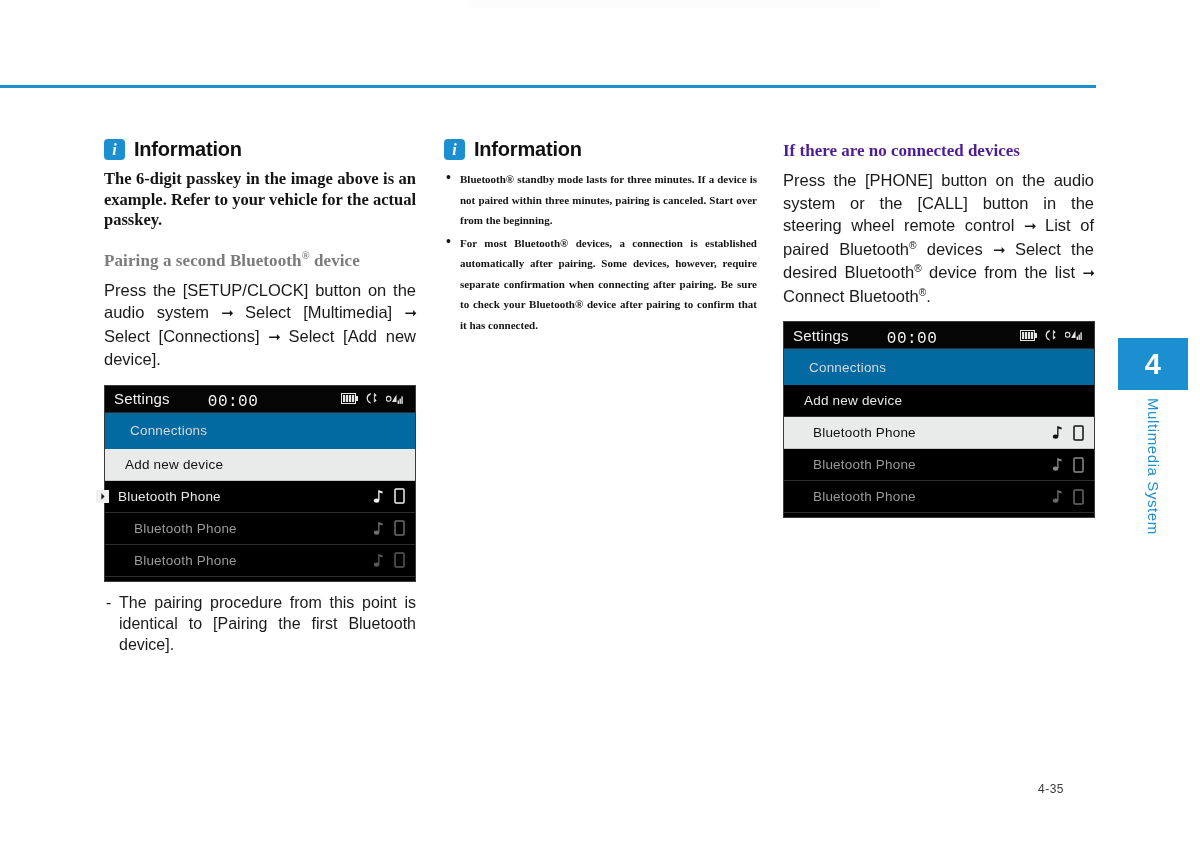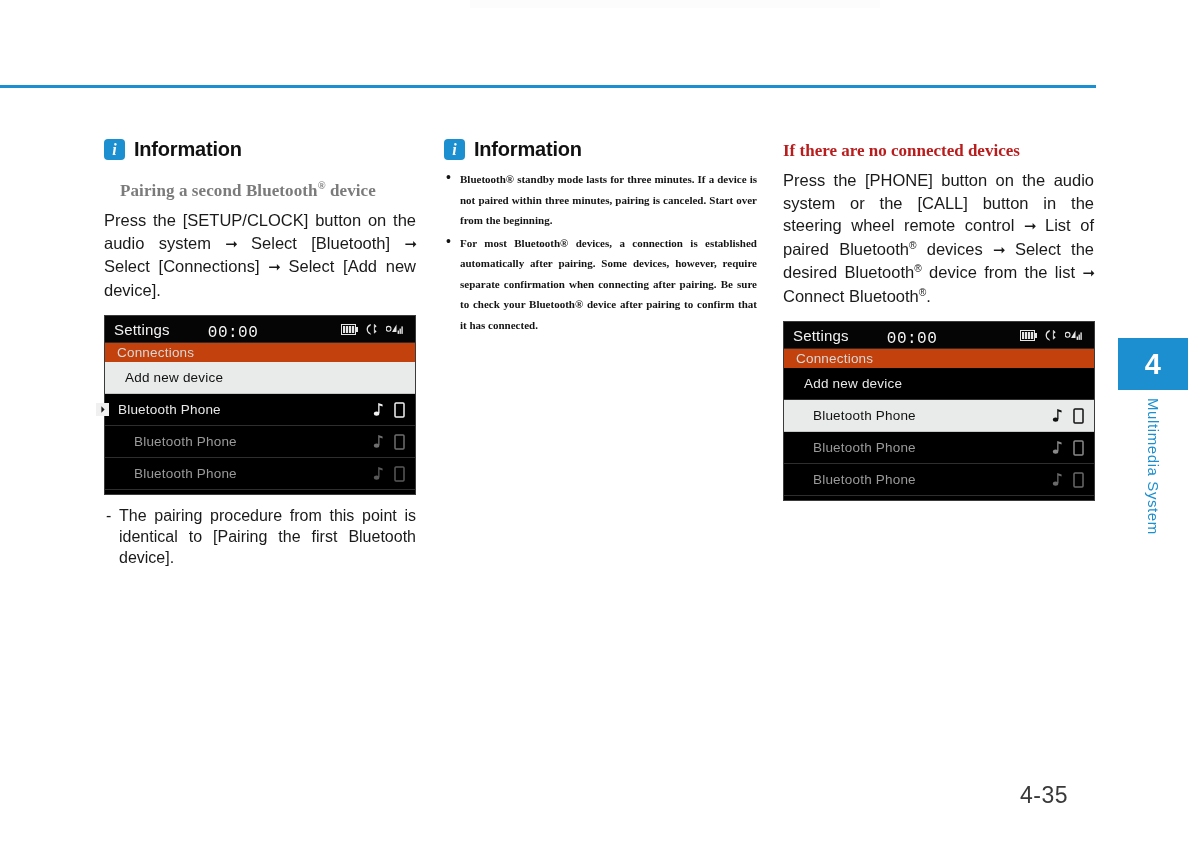--- a/index.html
+++ b/index.html
@@ -39,23 +39,23 @@
     font-size: 15px;
     letter-spacing: 0.6px;
     display: flex; align-items: flex-start; justify-content: center;
   }
   .chapter-label span {
     writing-mode: vertical-rl;
     text-orientation: mixed;
     white-space: nowrap;
   }
   .page-number {
-    position: absolute; left: 1020px; top: 782px; width: 110px;
-    text-align: left;
-    font-size: 23px; color: #3a3a3a;
+    position: absolute; left: 996px; top: 782px; width: 110px;
+    text-align: center;
+    font-size: 12px; color: #3a3a3a;
     letter-spacing: 0.5px;
   }
 
   
   .col { position: absolute; top: 138px; }
   .col-1 { left: 104px; width: 312px; }
   .col-2 { left: 444px; width: 313px; }
   .col-3 { left: 783px; width: 311px; }
 
   
@@ -85,28 +85,28 @@
     line-height: 20.5px;
     color: #141414;
     text-align: justify;
     text-align-last: left;
   }
   .sub-head {
     font-family: "Liberation Serif", serif;
     font-weight: bold;
     font-size: 17px;
     color: #7b7b7b;
-    margin: 20px 0 8px 16px;
+    margin: 20px 0 8px 0;
     letter-spacing: 0.1px;
   }
   .sub-head-dark {
     font-family: "Liberation Serif", serif;
     font-weight: bold;
     font-size: 17px;
-    color: #b91c1c;
+    color: #4c1d95;
     margin: 3px 0 8px 0;
   }
   .section-title {
     font-size: 19px;
     font-weight: bold;
     font-style: italic;
     color: #111;
     letter-spacing: -0.3px;
     margin: 0 0 2px 0;
   }
@@ -176,23 +176,23 @@
     font-family: "Liberation Mono", monospace;
     letter-spacing: 0.5px;
     margin-left: 38px;
     margin-top: 7px;
   }
   .hu-icons {
     margin-left: auto; display: flex; align-items: center; gap: 7px;
   }
   .hu-icons svg { display: block; }
   .hu-sub {
-    height: 19px; display: flex; align-items: center;
-    padding-left: 12px;
-    background: #c2410c;
+    height: 36px; display: flex; align-items: center;
+    padding-left: 25px;
+    background: #0369a1;
     color: #d8d8d8; font-size: 13.5px;
     letter-spacing: 0.2px;
   }
   .hu-row {
     height: 31px;
     display: flex; align-items: center;
     padding: 0 10px 0 0;
     border-bottom: 1px solid #2e2e2e;
     position: relative;
   }
@@ -232,26 +232,27 @@
 </div>
 <div class="page-number">4-35</div>
 
 <div class="col col-1">
 
   <div class="info-head">
     <div class="info-icon">i</div>
     <div class="info-title">Information</div>
   </div>
 
+  <div class="serif-bold">The 6-digit passkey in the image above is an example. Refer to your vehicle for the actual passkey.</div>
 
   <div class="sub-head">
     <span>Pairing a second Bluetooth<sup class="reg">®</sup> device</span>
   </div>
 
-  <div class="sans-body"><span>Press the </span><b>[SETUP/CLOCK]</b><span> button on the audio system </span><span class="arw">➞</span><span> Select [Bluetooth] </span><span class="arw">➞</span><span> Select [Connections] </span><span class="arw">➞</span><span> Select [Add new device].</span></div>
+  <div class="sans-body"><span>Press the </span><b>[SETUP/CLOCK]</b><span> button on the audio system </span><span class="arw">➞</span><span> Select [Multimedia] </span><span class="arw">➞</span><span> Select [Connections] </span><span class="arw">➞</span><span> Select [Add new device].</span></div>
 
   <div class="hu" style="margin-top:14px;">
     <div class="hu-status">
       <div class="hu-status-title">Settings</div>
       <div class="hu-clock">00:00</div>
       <div class="hu-icons">
         <span>
           <svg width="17" height="11" viewBox="0 0 17 11">
               <rect x="0.5" y="0.5" width="14" height="10" fill="none" stroke="#e6e6e6"></rect>
               <rect x="15" y="3" width="2" height="5" fill="#e6e6e6"></rect>

